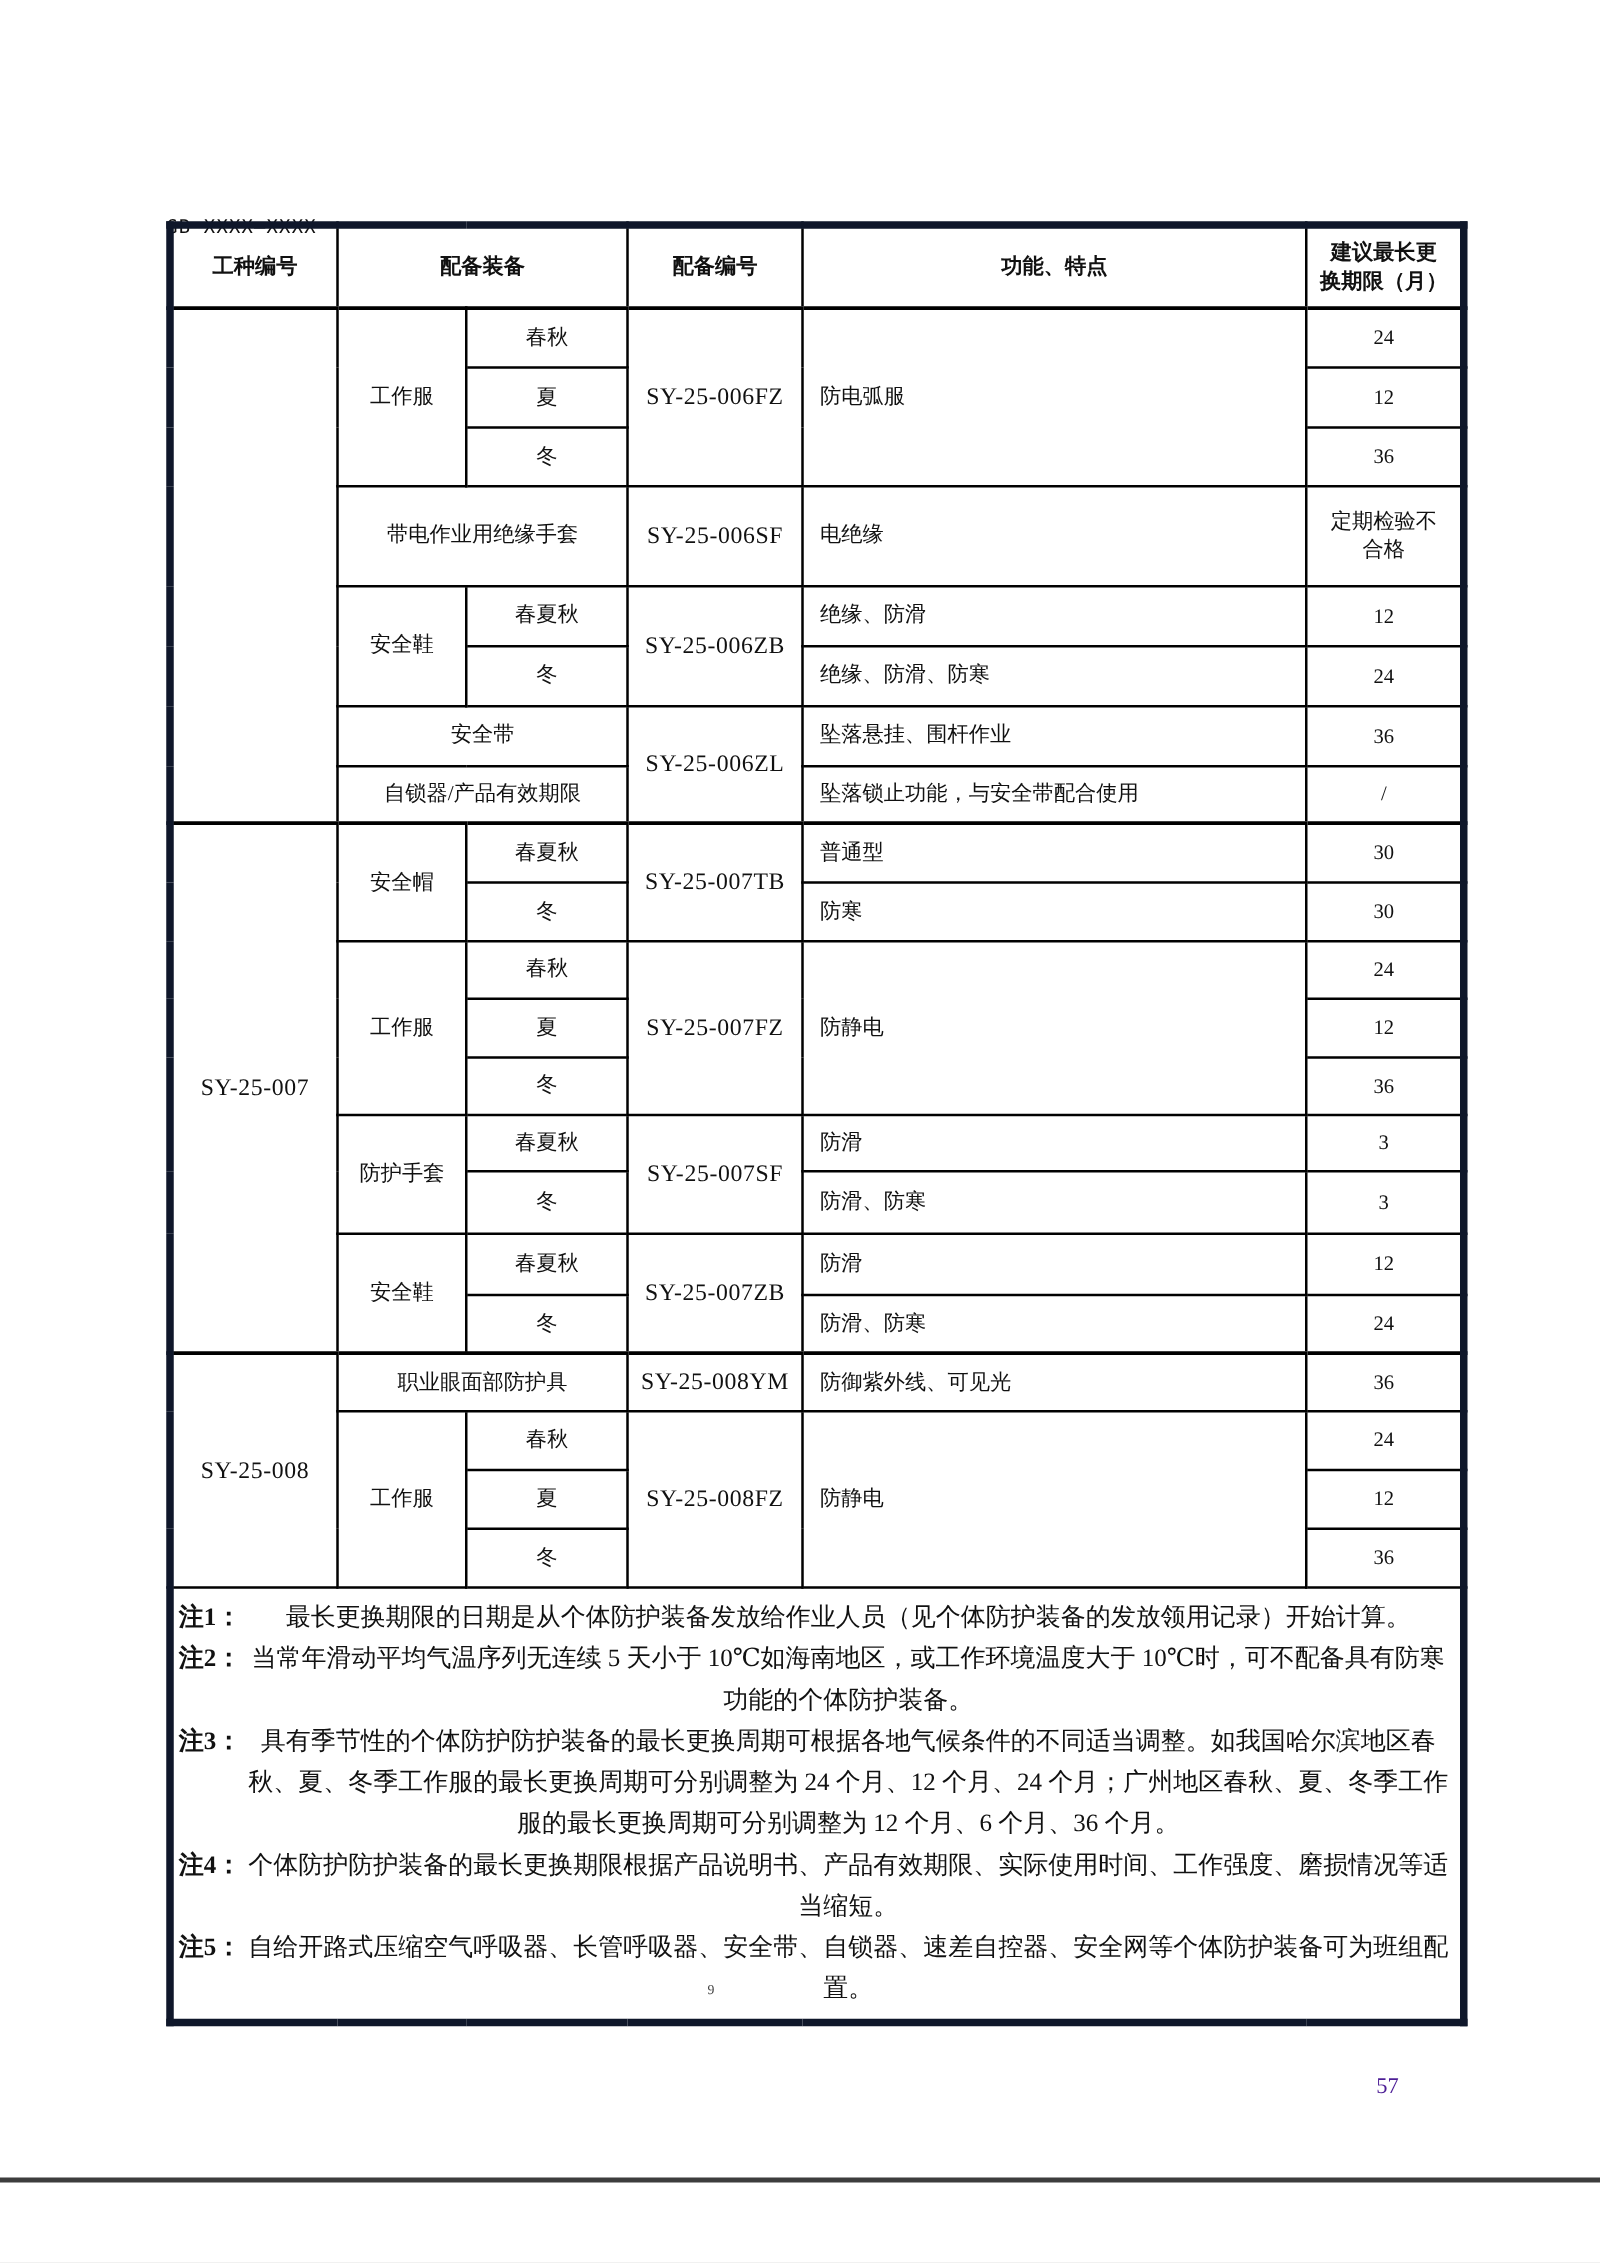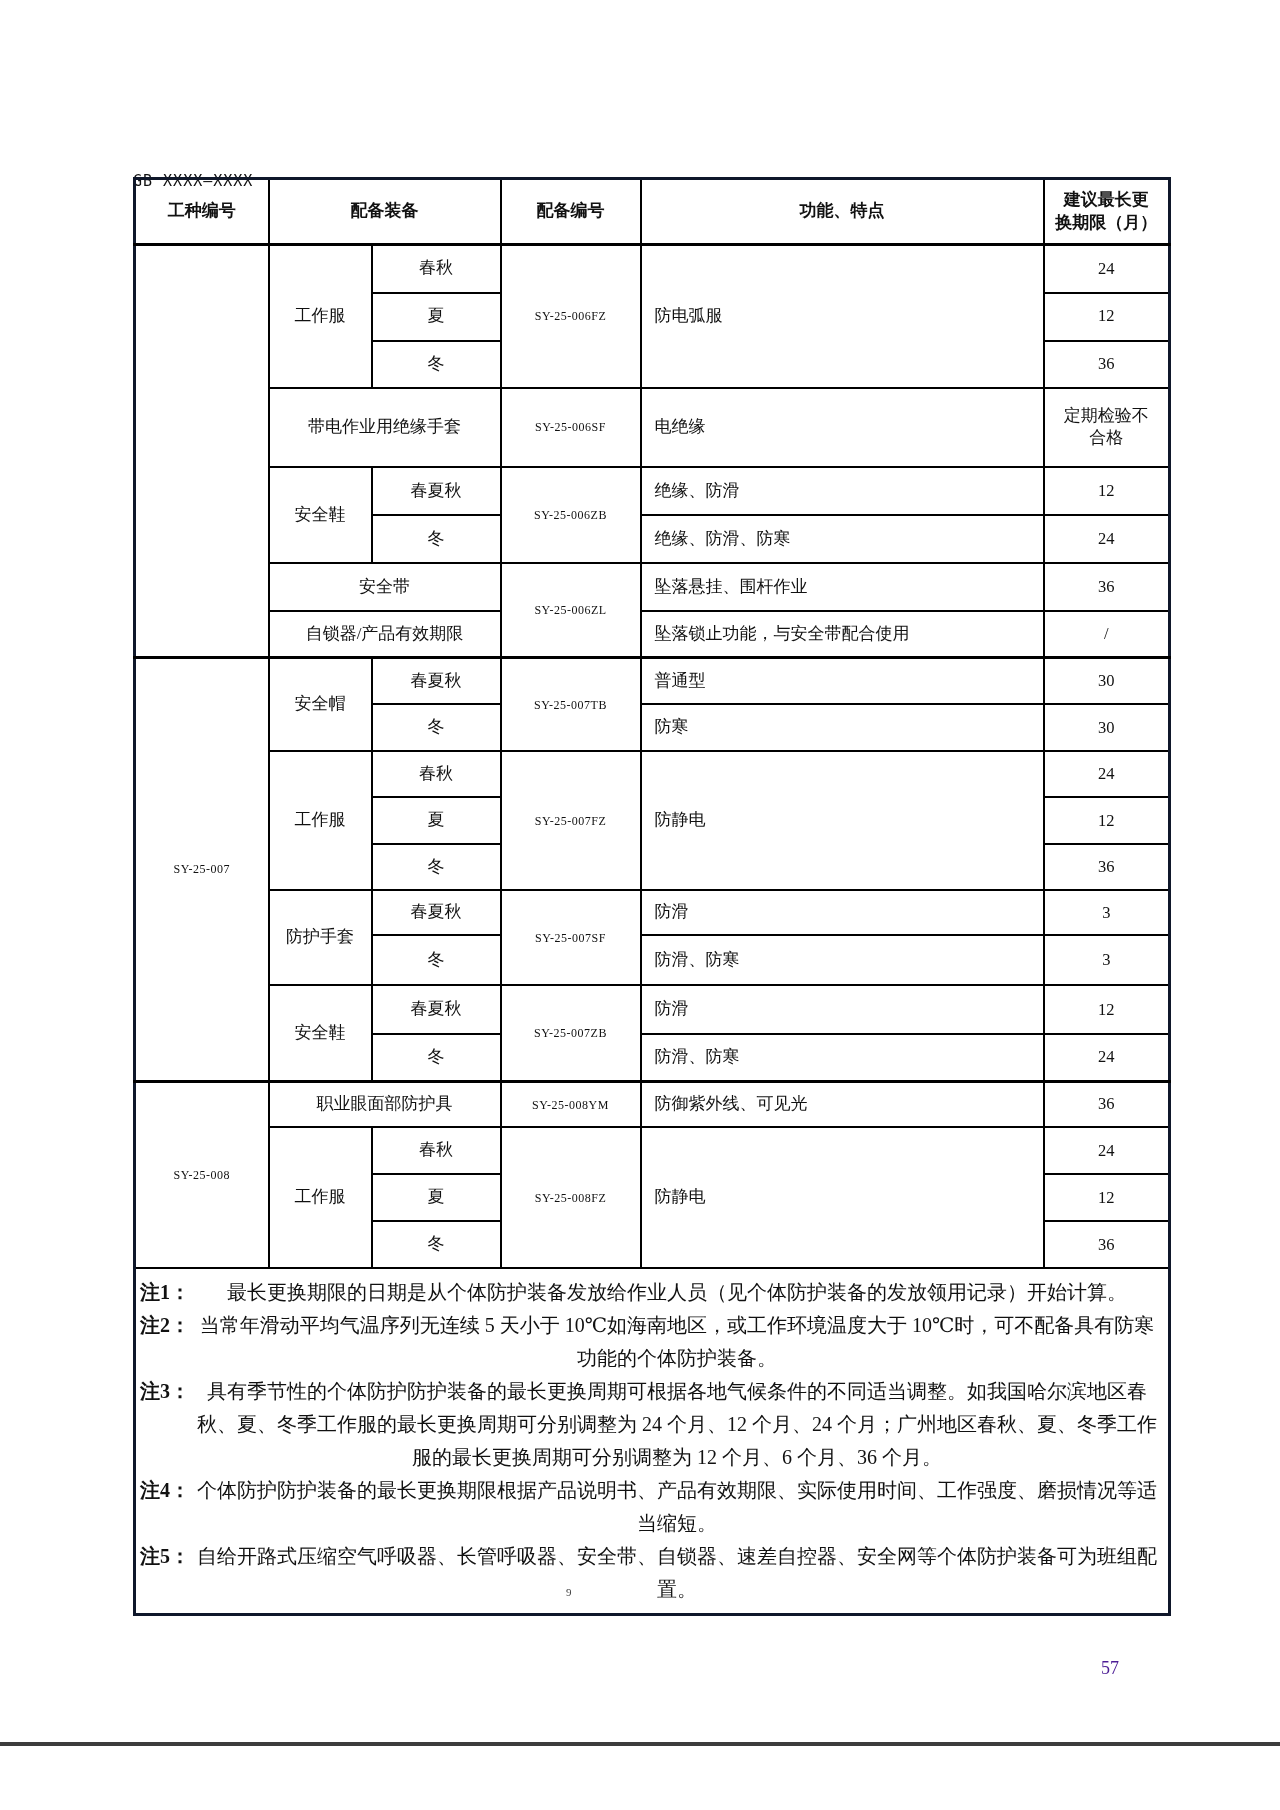--- a/index.html
+++ b/index.html
@@ -9,34 +9,34 @@
     overflow:hidden;margin:0 auto;
   }
   .doc-code{
     position:absolute;left:133px;top:148px;
     font-family:"DejaVu Sans Mono","Liberation Mono",monospace;
     font-size:15px;letter-spacing:1px;color:#111;margin-top:24px;
   }
   table.ppe{
     position:absolute;left:133px;top:177px;
     border-collapse:collapse;table-layout:fixed;width:1035px;
-    border:3px solid #0f172a;
+    border:6px solid #0f172a;
   }
   table.ppe th,table.ppe td{
     border:2px solid #000;
     font-size:17px;line-height:1.35;
     text-align:center;vertical-align:middle;
     padding:2px 4px;overflow:hidden;
   }
   table.ppe th{
     font-weight:bold;white-space:pre-line;
     border-bottom:3px solid #000;
   }
   table.ppe td.fn{text-align:left;padding-left:13px;border-radius:24px;}
-  table.ppe td.code{font-size:12px;letter-spacing:0.5px;}
+  table.ppe td.code{font-size:19px;letter-spacing:0.5px;}
   table.ppe td.num{font-size:16.5px;}
   table.ppe td.wrap5{padding:16px 16px;}
   table.ppe tr.sec-top td{border-top:3px solid #000;}
   td.notes-cell{
     border-top:3px solid #000;
     text-align:left;vertical-align:top;
     padding:6px 10px 6px 35px;
   }
   .note{display:flex;font-size:20px;line-height:33px;}
   .note .nlabel{flex:0 0 46px;font-weight:bold;white-space:nowrap;}

